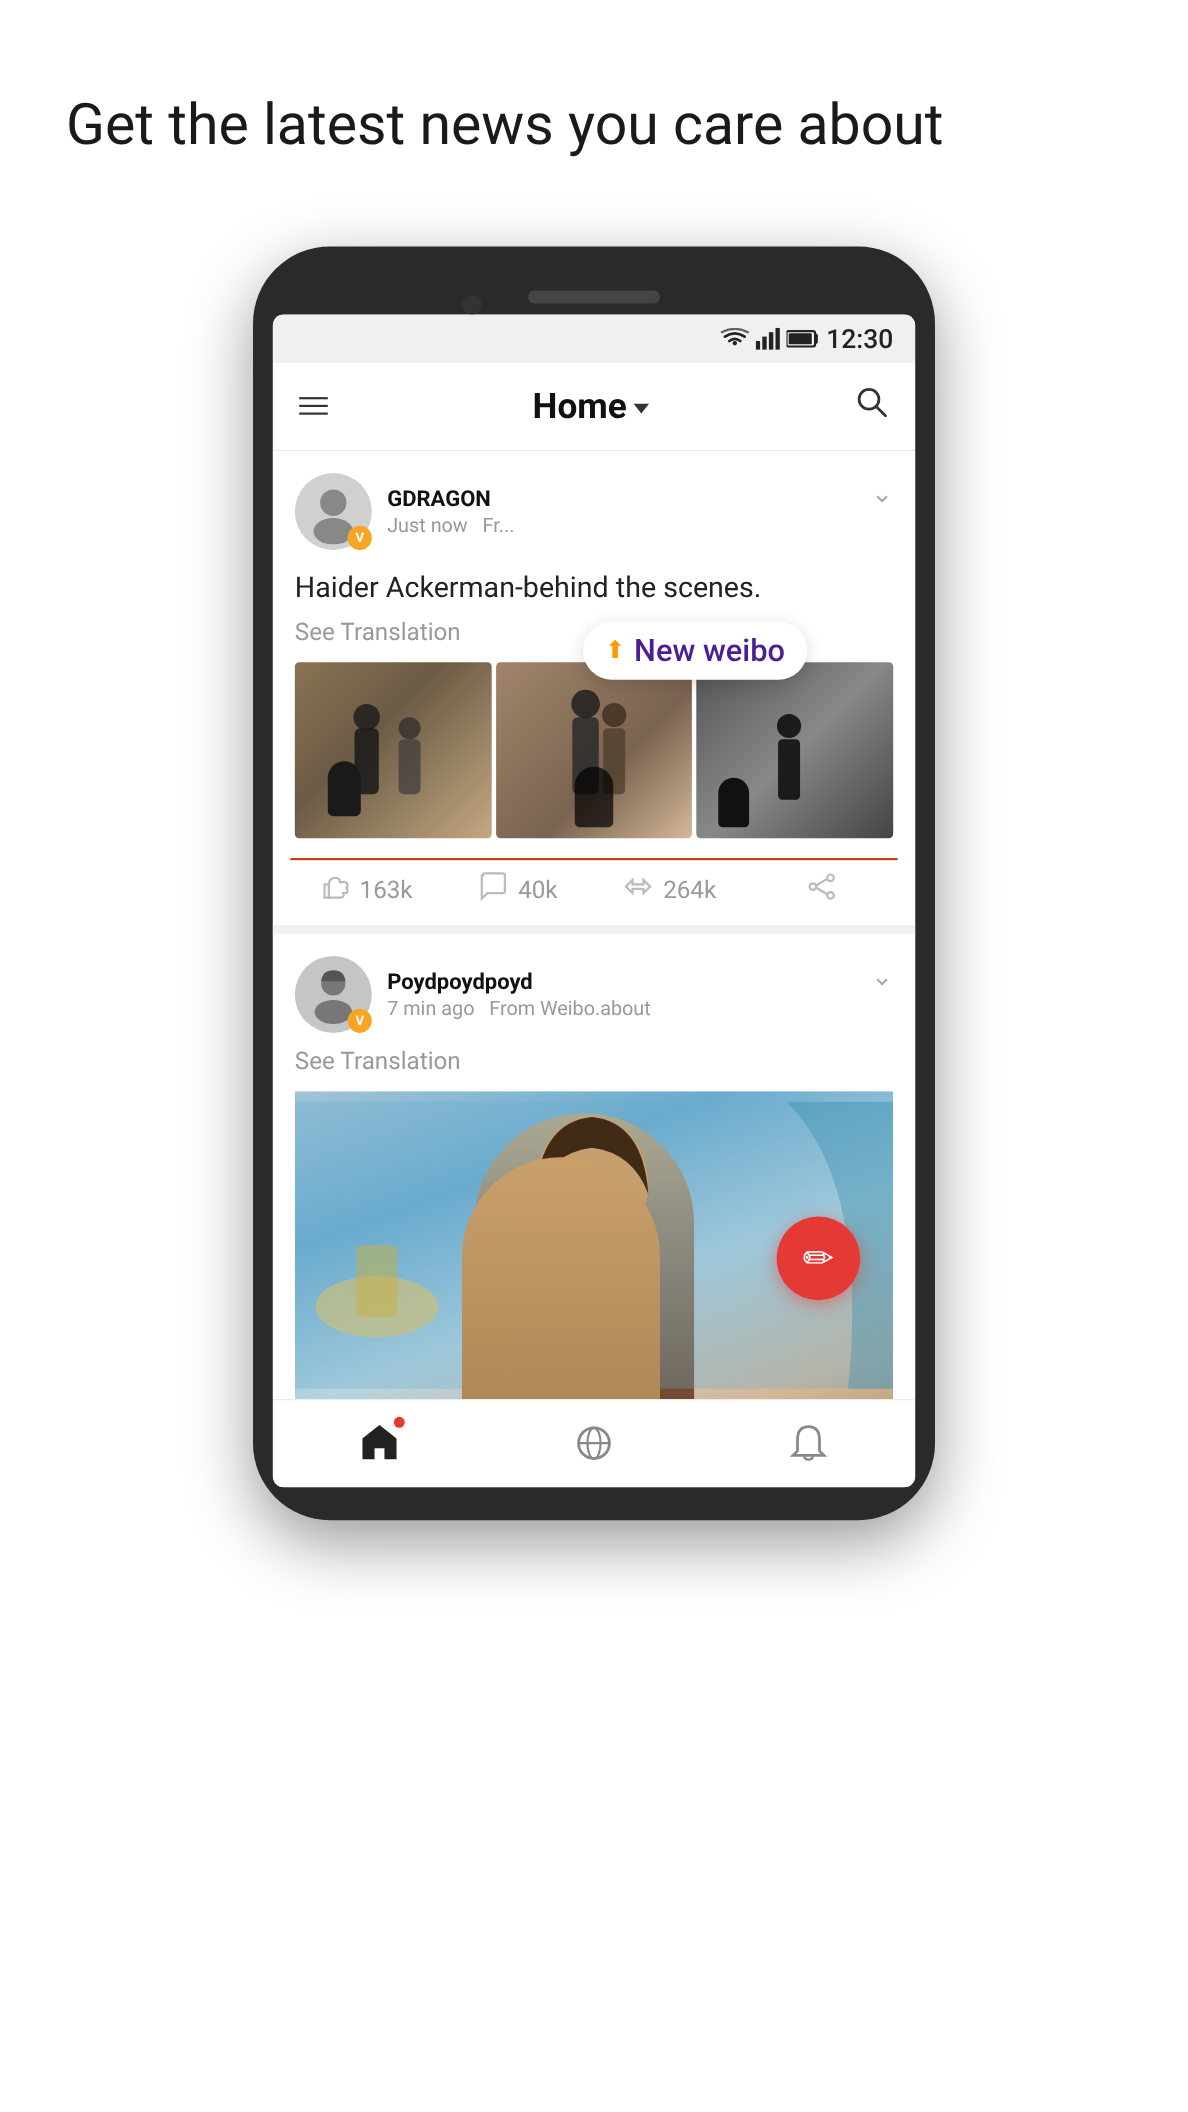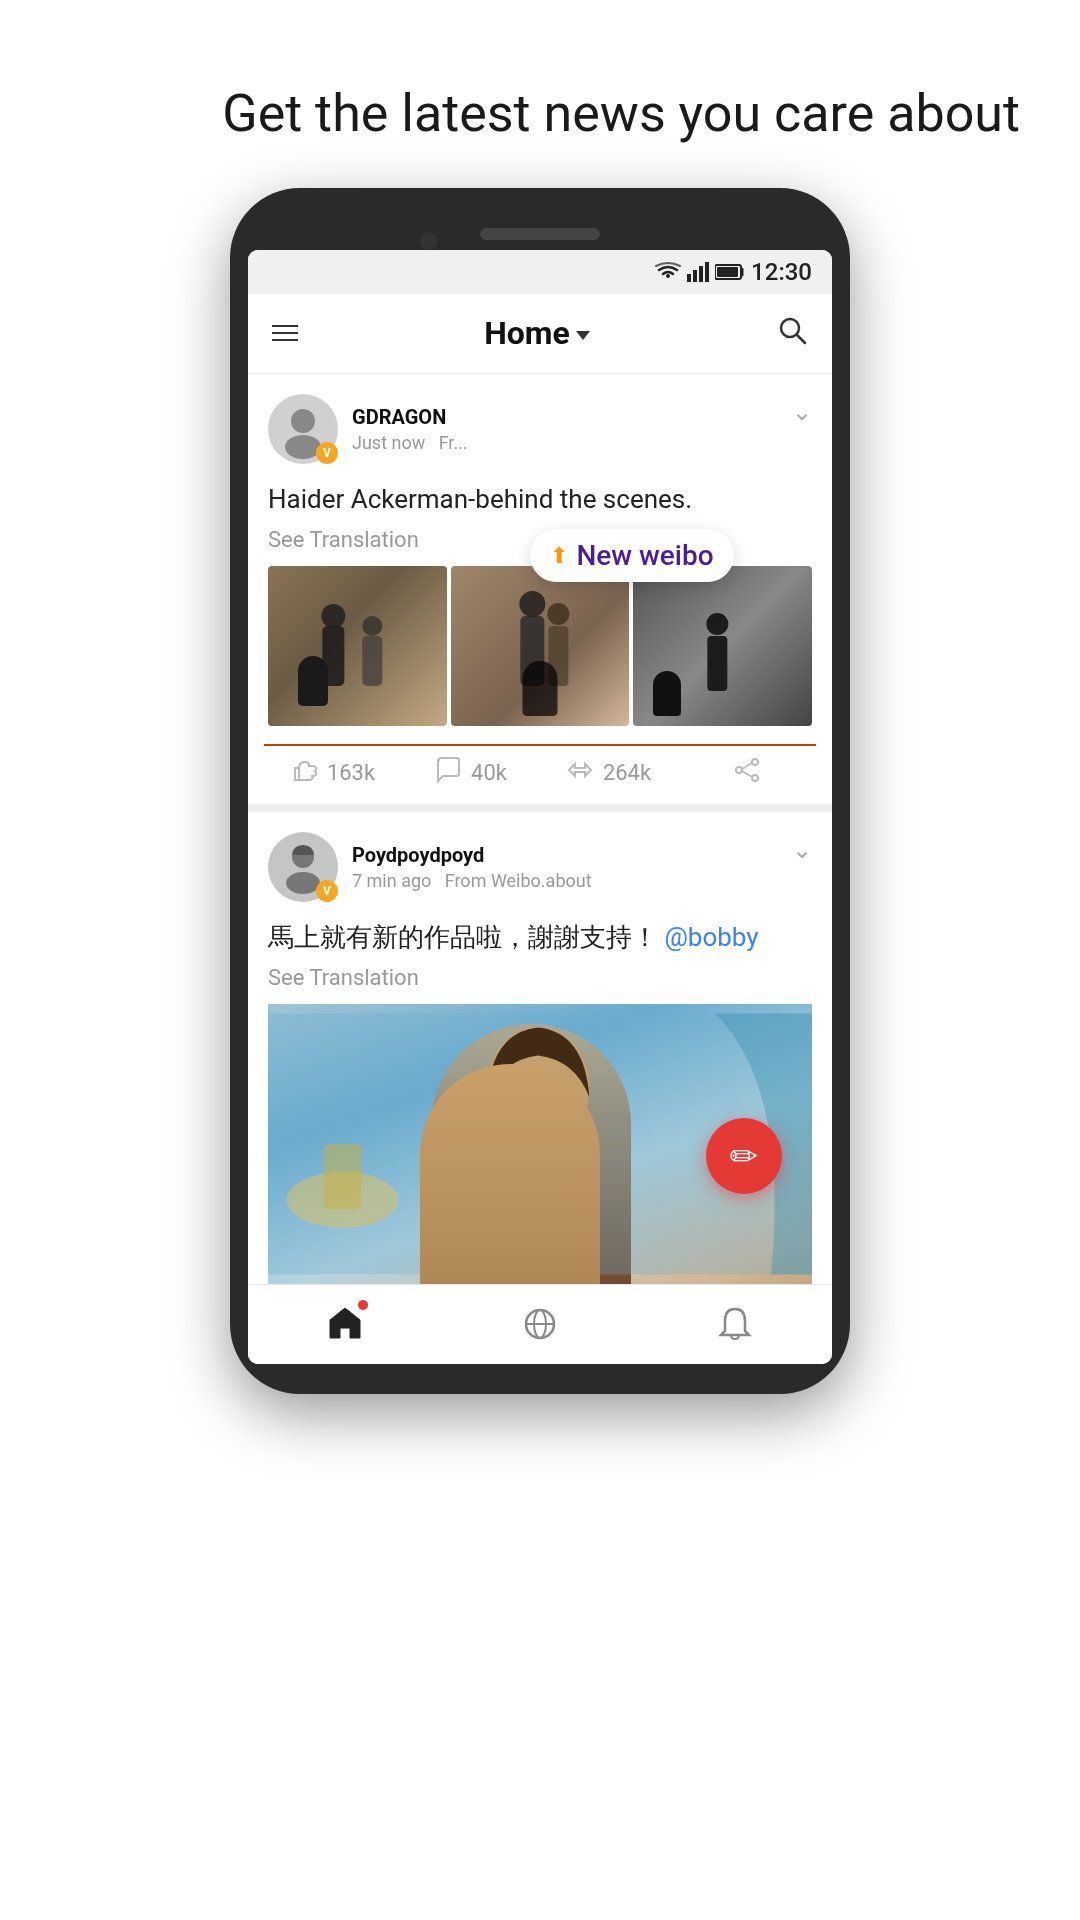--- a/index.html
+++ b/index.html
@@ -11,22 +11,22 @@
       flex-direction: column;
       align-items: center;
       min-height: 1920px;
       width: 1080px;
       overflow-x: hidden;
     }
     .page-headline {
       font-size: 52px;
       font-weight: 400;
       color: #1a1a1a;
-      text-align: right;
-      padding: 80px 60px 40px 60px;
+      text-align: left;
+      padding: 80px 60px 76px 60px;
       width: 100%;
       line-height: 1.3;
     }
     .phone-wrapper {
       width: 724px;
       position: relative;
       display: flex;
       flex-direction: column;
       align-items: center;
     }
@@ -572,24 +572,20 @@
                   <div class="post-meta">
                     <span>7 min ago</span>
                     &nbsp;
                     <span>From Weibo.about</span>
                   </div>
                 </div>
               </div>
               <div class="chevron-down-icon">⌄</div>
             </div>
 
-            <div class="post-content">
-              <span>馬上就有新的作品啦，謝謝支持！</span>
-              <span class="mention">@bobby</span>
-            </div>
             <div class="see-translation">See Translation</div>
 
             <div style="position:relative; overflow:hidden;">
               <div class="img-large">
 
                 <svg viewBox="0 0 584 280" width="100%" height="100%" style="position:absolute;top:0;left:0">
 
                   <rect width="584" height="280" fill="#6aabce" opacity="0.3"></rect>
 
                   <ellipse cx="80" cy="200" rx="60" ry="30" fill="#d4c070" opacity="0.6"></ellipse>

